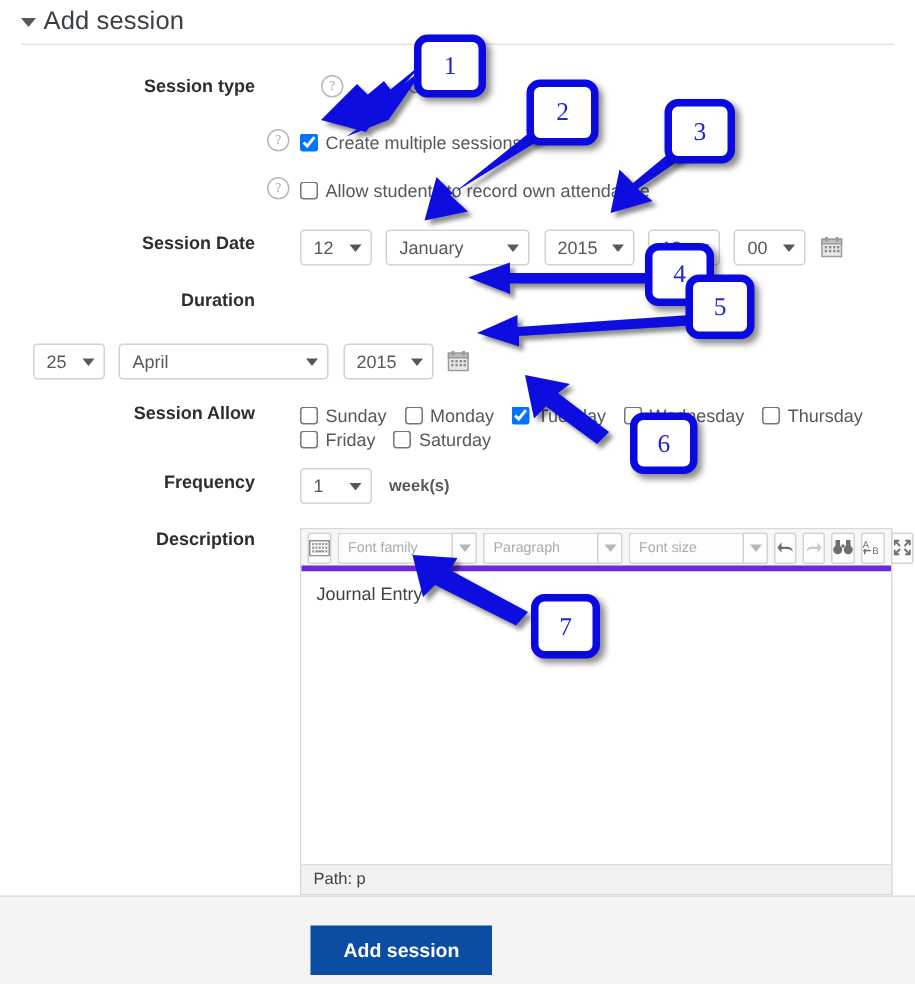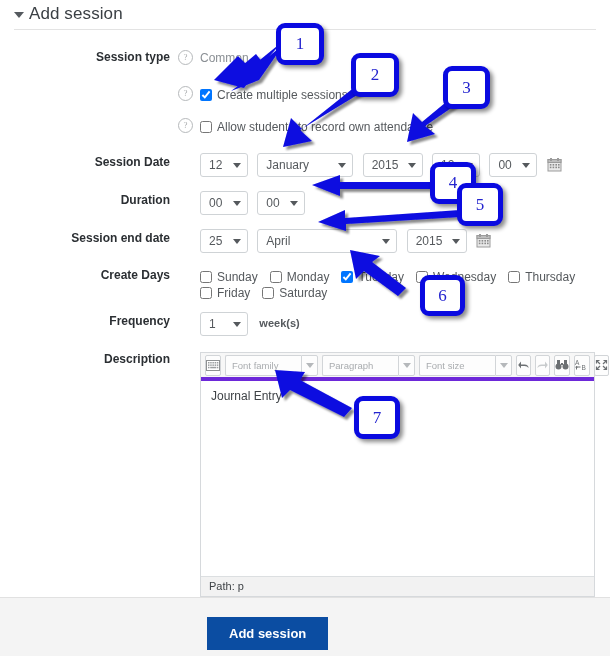--- a/index.html
+++ b/index.html
@@ -331,21 +331,21 @@
 <div class="page">
 
   <div class="section-header">
     <span class="caret"></span>
     <span class="section-title">Add session</span>
   </div>
   <div class="header-rule"></div>
 
   <div class="form-body">
 
-    <div class="row" style="margin-top:14px;">
+    <div class="row" style="margin-top:14px;gap:36px;">
       <div class="row-label">Session type</div>
       <div class="row-help">
         <span class="help-icon">?</span>
       </div>
       <div class="row-field">
         <span class="static-text">Common</span>
       </div>
     </div>
 
     <div class="row" style="margin-top:8px;">
@@ -425,38 +425,23 @@
               <rect x="11" y="9.6" width="1.6" height="1.6"></rect>
             </g>
           </svg>
         </span>
       </div>
     </div>
 
     <div class="row" style="margin-top:10px;">
       <div class="row-label">Duration</div>
       <div class="row-help"></div>
-      <div class="row-field">
-        <span class="select-wrap">
-          <select class="sel w-dur">
-            <option>00</option>
-          </select>
-          <i class="sel-arrow"></i>
-        </span>
-        <span class="select-wrap">
-          <select class="sel w-dur">
-            <option>00</option>
-          </select>
-          <i class="sel-arrow"></i>
-        </span>
-      </div>
     </div>
 
     <div class="row" style="margin-top:10px;">
-      <div class="row-label">Session end date</div>
       <div class="row-help"></div>
       <div class="row-field">
         <span class="select-wrap">
           <select class="sel w-day">
             <option>25</option>
           </select>
           <i class="sel-arrow"></i>
         </span>
         <span class="select-wrap">
           <select class="sel w-endmonth">
@@ -485,21 +470,21 @@
               <rect x="5.6" y="9.6" width="1.6" height="1.6"></rect>
               <rect x="8.4" y="9.6" width="1.6" height="1.6"></rect>
               <rect x="11" y="9.6" width="1.6" height="1.6"></rect>
             </g>
           </svg>
         </span>
       </div>
     </div>
 
     <div class="row" style="margin-top:9px;">
-      <div class="row-label">Create Days</div>
+      <div class="row-label">Session Allow</div>
       <div class="row-help"></div>
       <div class="row-field">
         <div class="days" id="days-container">
             <label class="day-item">
               <input type="checkbox" style="">
               <span class="cb-label">Sunday</span>
             </label>
             <label class="day-item">
               <input type="checkbox" style="">
               <span class="cb-label">Monday</span>

